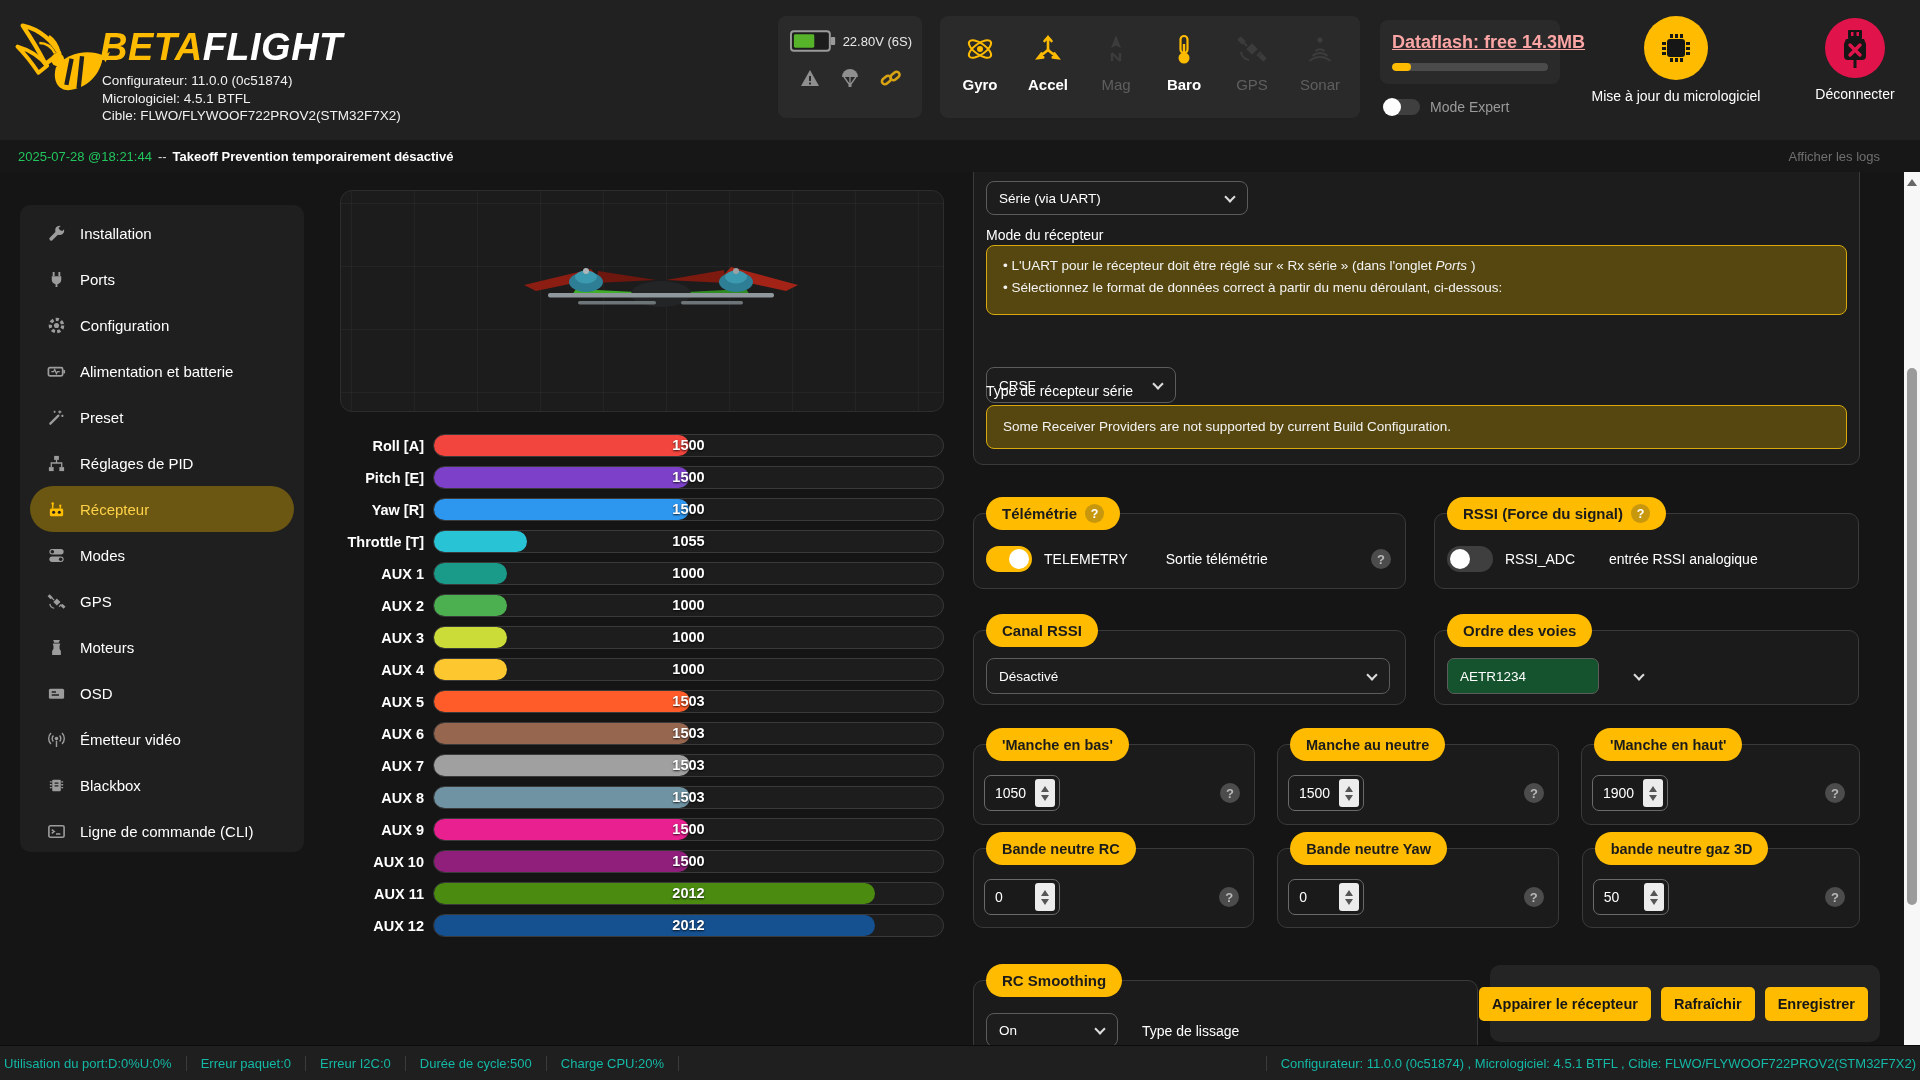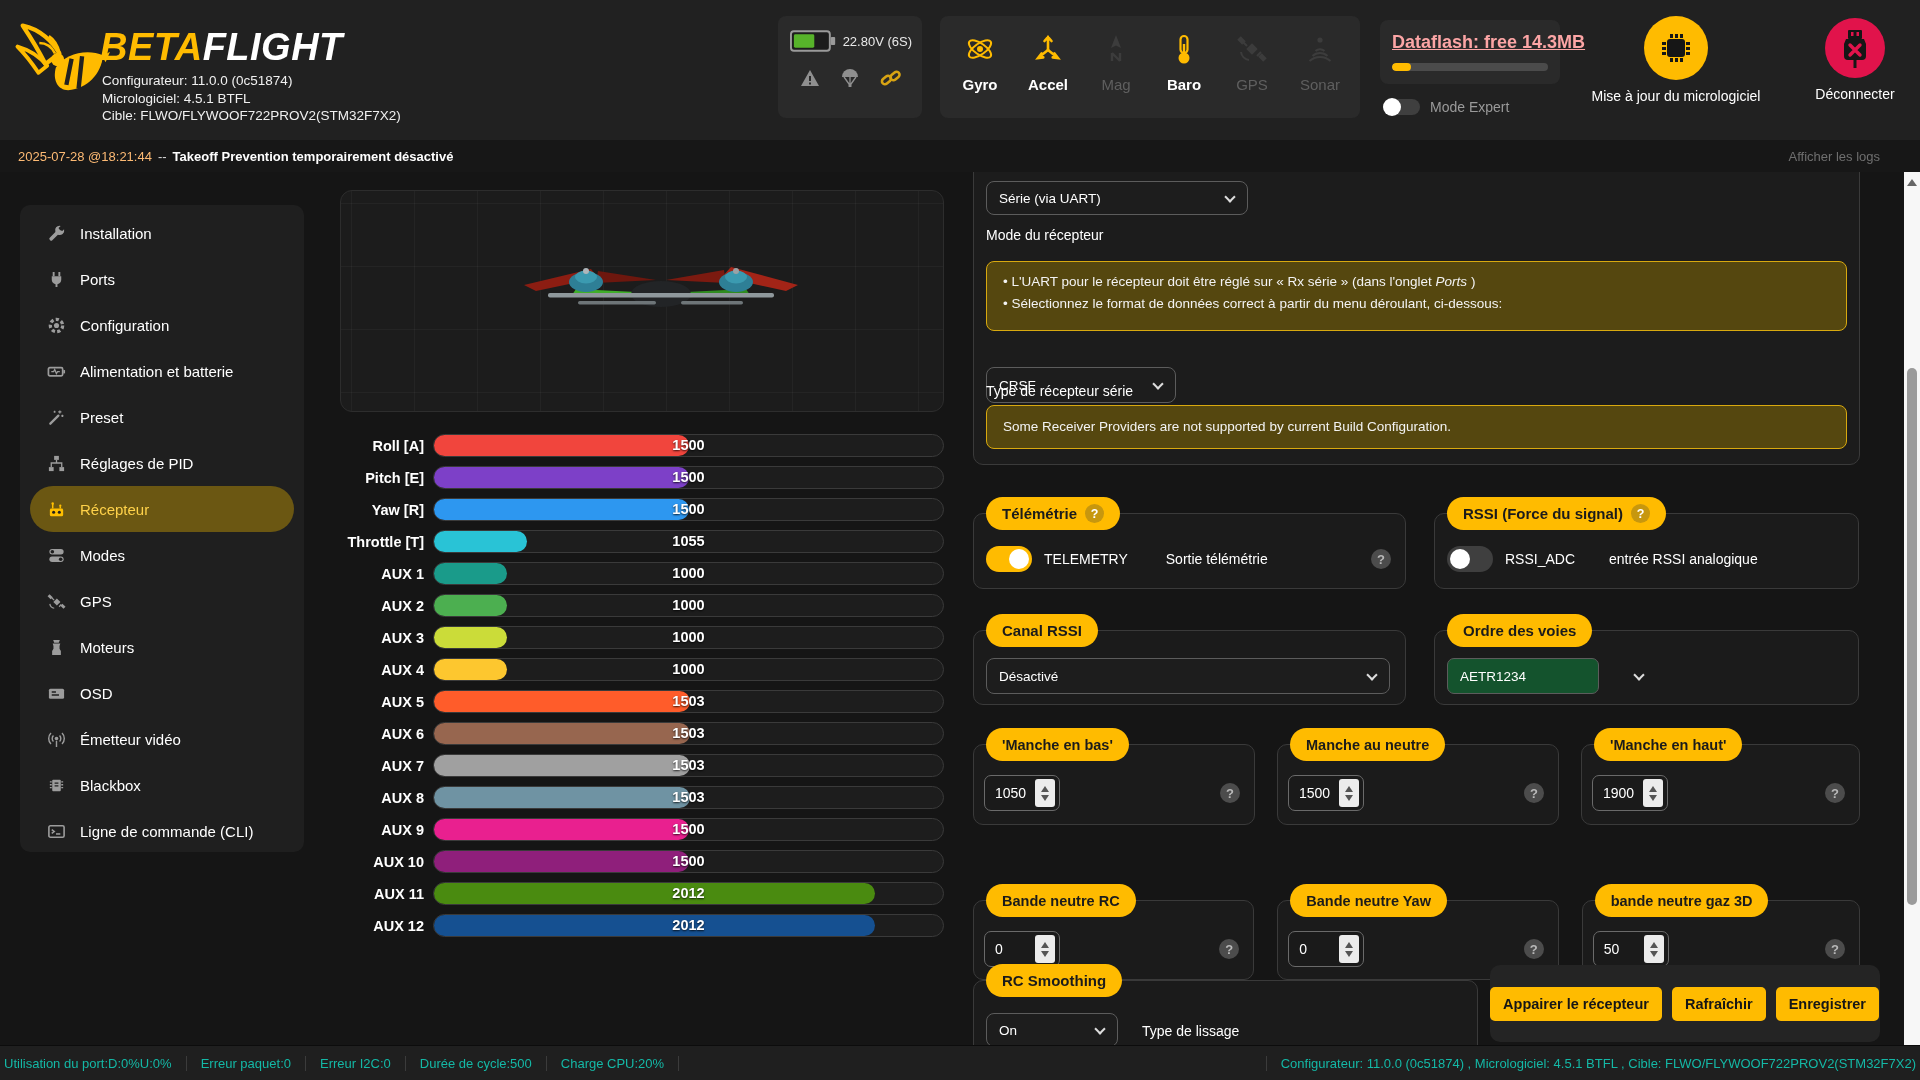--- a/index.html
+++ b/index.html
@@ -34,21 +34,21 @@
   .expert-label { font-size:14px; color:#9a9a9a; }
 
   .hdr-btn { position:absolute; text-align:center; cursor:pointer; }
   .circle { border-radius:50%; margin:0 auto; display:flex; align-items:center; justify-content:center; }
   .fw-circle { width:64px; height:64px; background:#ffbb00; }
   .dc-circle { width:60px; height:60px; background:#e1134b; }
   .hdr-btn-label { margin-top:8px; font-size:14px; color:#fff; white-space:nowrap; }
 
   
   .logbar { position:absolute; left:0; top:140px; width:1920px; height:32px; background:#171717; display:flex; align-items:center; padding:0 18px; font-size:13px; z-index:5; }
-  .log-ts { color:#fdba74; } .log-sep { color:#dcdcdc; margin:0 6px; }
+  .log-ts { color:#22c55e; } .log-sep { color:#dcdcdc; margin:0 6px; }
   .log-msg { font-weight:bold; color:#ffffff; }
   .log-show { margin-left:auto; margin-right:22px; color:#6f6f6f; cursor:pointer; }
 
   
   .scrollbar { position:absolute; right:0; top:172px; bottom:35px; width:16px; background:#f7f7f7; z-index:4; }
   .sb-up { width:0; height:0; border-left:5px solid transparent; border-right:5px solid transparent; border-bottom:7px solid #666; margin:7px auto 0; }
   .sb-thumb { position:absolute; left:3px; top:196px; width:10px; height:537px; background:#9b9b9b; border-radius:5px; }
 
   
   .sidebar { position:absolute; left:20px; top:205px; width:284px; height:647px; background:#1f1f1f; border-radius:10px; padding-top:5px; }
@@ -97,21 +97,21 @@
   .numbox { display:flex; align-items:center; background:#1a1a1a; border:1px solid #6a6a6a; border-radius:7px; height:36px; padding:0 4px 0 10px; gap:8px; }
   .numval { font-size:14px; color:#fff; min-width:32px; }
   .stepper { width:20px; height:28px; background:#ececec; border-radius:3px; display:flex; flex-direction:column; align-items:center; justify-content:center; gap:3px; cursor:pointer; }
   .stepper .up { width:0; height:0; border-left:4.5px solid transparent; border-right:4.5px solid transparent; border-bottom:6px solid #555; }
   .stepper .down { width:0; height:0; border-left:4.5px solid transparent; border-right:4.5px solid transparent; border-top:6px solid #555; }
 
   .row3 { position:absolute; left:973px; width:887px; display:flex; justify-content:space-between; }
   .setting-card { position:relative; width:282px; height:81px; background:#1b1b1b; border:1px solid #3a3a3a; border-radius:10px; }
   .sc-row { position:absolute; left:10px; right:14px; top:30px; display:flex; align-items:center; justify-content:space-between; }
 
-  .action-bar { position:absolute; left:1490px; top:965px; width:390px; height:77px; background:#242424; border-radius:10px; display:flex; align-items:center; justify-content:flex-end; gap:10px; padding-right:1px; z-index:6; }
+  .action-bar { position:absolute; left:1490px; top:965px; width:390px; height:77px; background:#242424; border-radius:10px; display:flex; align-items:center; justify-content:flex-end; gap:10px; padding-right:12px; z-index:6; }
   .btn-y { background:#ffbb00; color:#161616; font-size:14.5px; font-weight:bold; padding:9px 13px; border-radius:5px; cursor:pointer; white-space:nowrap; }
 
   .rc-card { position:absolute; left:973px; top:980px; width:505px; height:100px; background:#1b1b1b; border:1px solid #3a3a3a; border-radius:10px; z-index:3; }
 
   
   .statusbar { position:absolute; left:0; bottom:0; width:1920px; height:35px; background:#1f1f1f; border-top:1px solid #0c0c0c; display:flex; align-items:center; padding:0 4px; font-size:13px; color:#14b8a6; z-index:10; }
   .seg { padding:0 14px; border-right:1px solid #3b3b3b; white-space:nowrap; }
   .seg:first-child { padding-left:0; }
   .seg:last-of-type { border-right:none; }
   .status-right { margin-left:auto; border-left:1px solid #3b3b3b; padding-left:14px; white-space:nowrap; }
@@ -577,21 +577,21 @@
         </div>
       </div>
     </div>
 
   <div class="rx-panel">
     <div class="abs dd" style="left:12px; top:30px; width:262px;">
       <span>Série (via UART)</span>
         <span class="chev"></span>
     </div>
     <div class="abs field-label" style="left:12px; top:76px;">Mode du récepteur</div>
-    <div class="abs note" style="left:12px; top:110px; width:861px; height:70px;">
+    <div class="abs note" style="left:12px; top:94px; width:861px; height:70px;">
       <div><span>• L'UART pour le récepteur doit être réglé sur « Rx série » (dans l'onglet </span><em>Ports</em><span> )</span></div>
       <div>• Sélectionnez le format de données correct à partir du menu déroulant, ci-dessous:</div>
     </div>
     <div class="abs dd" style="left:12px; top:182px; width:190px; height:36px;">
       <span>CRSF</span>
         <span class="chev" style="top:12px;"></span>
     </div>
     <div class="abs field-label" style="left:12px; top:232px;">Type de récepteur série</div>
     <div class="abs note" style="left:12px; top:254px; width:861px; height:44px; display:flex; align-items:center;">Some Receiver Providers are not supported by current Build Configuration.</div>
   </div>
@@ -686,21 +686,21 @@
           <span class="stepper">
               <span class="up"></span>
               <span class="down"></span>
             </span>
         </div>
         <span class="helpq">?</span>
       </div>
     </div>
   </div>
 
-  <div class="row3" style="top:900px;gap:23px;">
+  <div class="row3" style="top:848px;gap:23px;">
     <div class="setting-card" style="height:80px;">
       <div class="pill" style="font-size:14.5px;">
           <span>Bande neutre RC</span>
         </div>
       <div class="sc-row">
         <div class="numbox">
           <span class="numval">0</span>
           <span class="stepper">
               <span class="up"></span>
               <span class="down"></span>

